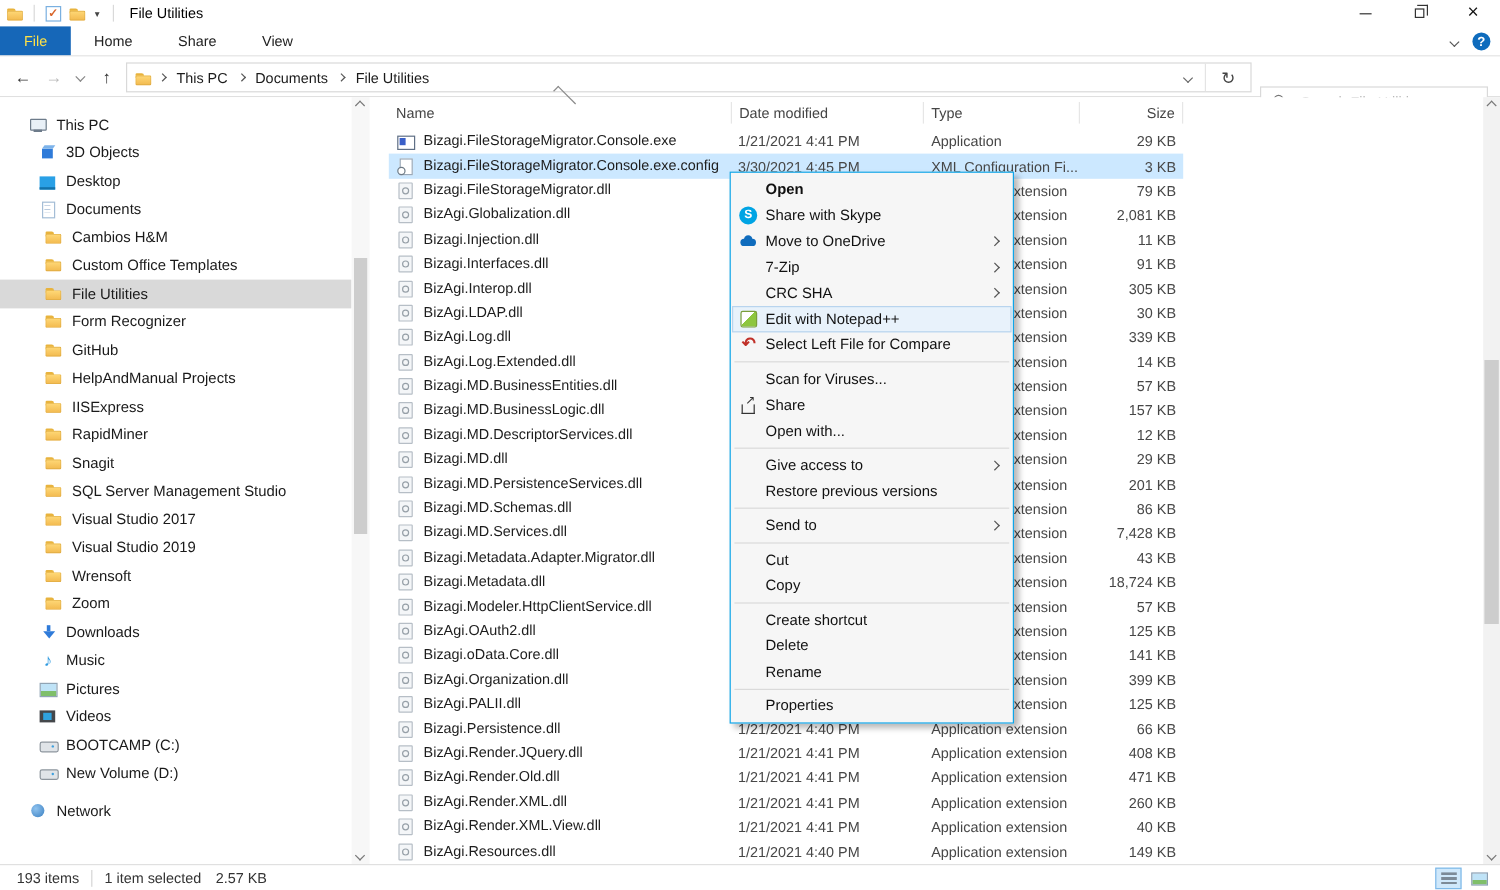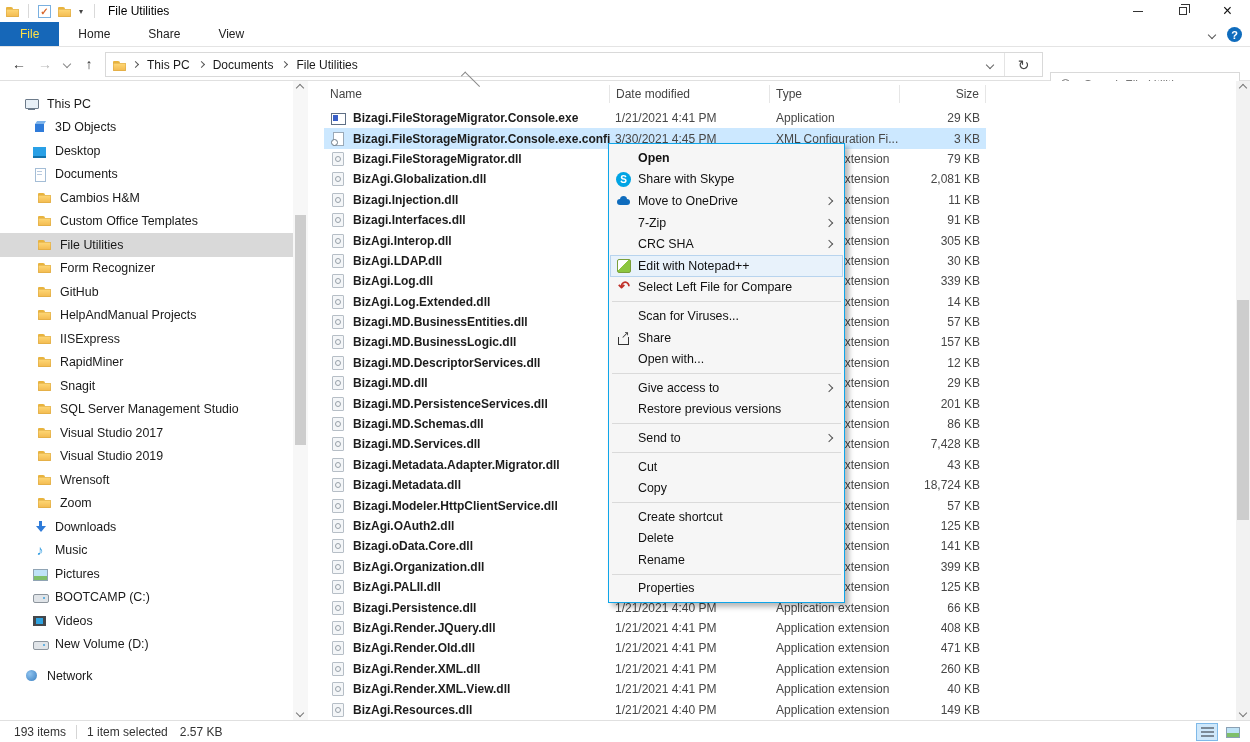--- a/index.html
+++ b/index.html
@@ -71,21 +71,21 @@
   .h-name{flex:0 0 300px;}
   .h-name span{padding-left:20px;}
   .h-date{flex:0 0 160px;}
   .h-type{flex:0 0 130px;}
   .h-size{flex:0 0 86px;justify-content:flex-end;}
   .h-size span{padding-right:6px;}
   .sort-caret{position:absolute;left:150px;top:-7px;width:6px;height:6px;border-left:1.2px solid #8a8a8a;border-top:1.2px solid #8a8a8a;transform:rotate(45deg);}
   .rows{position:absolute;left:0;top:27px;width:100%;height:612px;overflow:hidden;}
   .row{display:flex;height:20.4px;align-items:center;margin-left:14px;width:662px;color:#474747;}
   .row.selected{background:#cce8ff;}
-  .c-name{flex:0 0 286px;display:flex;align-items:center;gap:7px;padding-left:6px;color:#1d1d1d;white-space:nowrap;overflow:hidden;font-weight:bold;}
+  .c-name{flex:0 0 286px;display:flex;align-items:flex-start;gap:7px;padding-left:6px;color:#1d1d1d;white-space:nowrap;overflow:hidden;}
   .c-date{flex:0 0 160px;padding-left:5px;white-space:nowrap;}
   .c-type{flex:0 0 130px;padding-left:6px;white-space:nowrap;overflow:hidden;}
   .c-size{flex:1;text-align:right;padding-right:6px;white-space:nowrap;}
 
   
   .v-scroll{position:absolute;right:0;top:0;width:14px;height:639px;background:#f2f2f2;}
   .v-scroll .thumb{position:absolute;left:1px;top:219px;width:12px;height:220px;background:#cdcdcd;}
 
   
   .statusbar{position:absolute;left:0;top:720px;width:1250px;height:22px;border-top:1px solid #e0e0e0;display:flex;align-items:center;background:#fff;font-size:12px;color:#333;}
@@ -314,26 +314,26 @@
         </div>
         <div class="side-item lvl1">
           <span class="ic music-icon">♪</span>
           <span>Music</span>
         </div>
         <div class="side-item lvl1">
           <span class="ic pictures-icon"></span>
           <span>Pictures</span>
         </div>
         <div class="side-item lvl1">
+          <span class="ic videos-icon"></span>
+          <span>Videos</span>
+        </div>
+        <div class="side-item lvl1">
           <span class="ic drive-icon"></span>
           <span>BOOTCAMP (C:)</span>
-        </div>
-        <div class="side-item lvl1">
-          <span class="ic videos-icon"></span>
-          <span>Videos</span>
         </div>
         <div class="side-item lvl1">
           <span class="ic drive-icon"></span>
           <span>New Volume (D:)</span>
         </div>
         <div class="side-item lvl0 gap">
           <span class="ic network-icon"></span>
           <span>Network</span>
         </div>
       </div>

